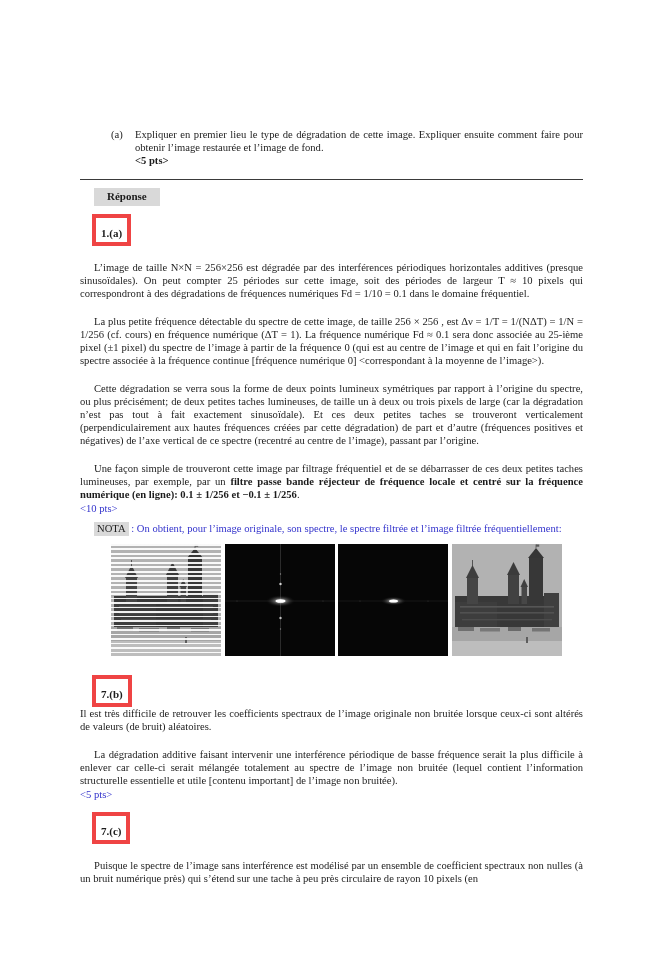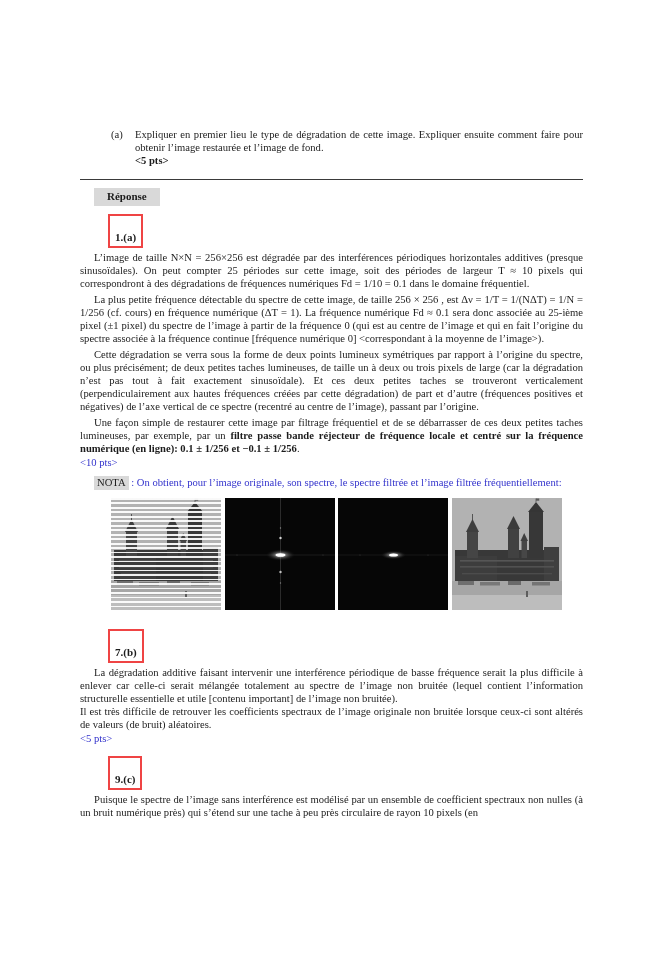--- a/index.html
+++ b/index.html
@@ -21,28 +21,28 @@
   .qitem .ilabel { position: absolute; left: 31px; top: 0; }
   .qpts { padding-left: 55px; font-weight: bold; }
   hr.rule { border: none; border-top: 1px solid #3a3a3a; margin-top: 12px; }
   .badge-reponse {
     display: inline-block; margin: 8px 0 0 14px;
     background: var(--badge-bg, #d9d9d9);
     font-weight: bold; font-size: 11px; line-height: 13px;
     padding: 2px 13px 3px;
   }
   .boxlabel {
-    display: inline-block; margin: 8px 0 0 28px;
-    border: 2px solid #ef4444; background: #fff;
+    display: inline-block; margin: 8px 0 0 12px;
+    border: 4px solid #ef4444; background: #fff;
     font-weight: bold; font-size: 11px; line-height: 13px;
-    padding: 15px 5px 2px;
+    padding: 9px 5px 2px;
   }
   .mt-b { margin-top: 19px; }
   .mt-c { margin-top: 11px; }
-  p.body { margin-top: 3px; text-indent: 14px; }
+  p.body { margin-top: 15px; text-indent: 14px; }
   p.body.noindent { text-indent: 0; margin-top: 0; }
   .pts-blue { color: var(--accent-blue, #3333cc); font-weight: normal; margin-top: 1px; }
   p.nota { margin-top: 7px; color: var(--accent-blue, #3333cc); text-indent: 14px; }
   .nota-badge { background: var(--badge-bg, #d9d9d9); color: #1c1c1c; padding: 1px 3px 2px; }
   .figrow { display: flex; gap: 3.5px; margin: 9px 0 0 31px; }
   .fig { position: relative; width: 110px; height: 112px; overflow: hidden; flex: none; }
   .fig svg { display: block; width: 110px; height: 112px; }
   .stripes {
     position: absolute; inset: 0;
     background: repeating-linear-gradient(180deg,
@@ -109,21 +109,21 @@
     <div class="qpts">&lt;5 pts&gt;</div>
 
     <hr class="rule">
 
     <div><span class="badge-reponse">Réponse</span></div>
 
     <div><span class="boxlabel">1.(a)</span></div>
     <p class="body">L’image de taille N×N = 256×256 est dégradée par des interférences périodiques horizontales additives (presque sinusoïdales). On peut compter 25 périodes sur cette image, soit des périodes de largeur T ≈ 10 pixels qui correspondront à des dégradations de fréquences numériques Fd = 1/10 = 0.1 dans le domaine fréquentiel.</p>
     <p class="body">La plus petite fréquence détectable du spectre de cette image, de taille 256 × 256 , est Δν = 1/T = 1/(NΔT) = 1/N = 1/256 (cf. cours) en fréquence numérique (ΔT = 1). La fréquence numérique Fd ≈ 0.1 sera donc associée au 25-ième pixel (±1 pixel) du spectre de l’image à partir de la fréquence 0 (qui est au centre de l’image et qui en fait l’origine du spectre associée à la fréquence continue [fréquence numérique 0] &lt;correspondant à la moyenne de l’image&gt;).</p>
     <p class="body">Cette dégradation se verra sous la forme de deux points lumineux symétriques par rapport à l’origine du spectre, ou plus précisément; de deux petites taches lumineuses, de taille un à deux ou trois pixels de large (car la dégradation n’est pas tout à fait exactement sinusoïdale). Et ces deux petites taches se trouveront verticalement (perpendiculairement aux hautes fréquences créées par cette dégradation) de part et d’autre (fréquences positives et négatives) de l’axe vertical de ce spectre (recentré au centre de l’image), passant par l’origine.</p>
-    <p class="body"><span>Une façon simple de restaurer cette image par filtrage fréquentiel et de se débarrasser de ces deux petites taches lumineuses, par exemple, par un </span><b class="inline">filtre passe bande réjecteur de fréquence locale et centré sur la fréquence numérique (en ligne): 0.1 ± 1/256  et  −0.1 ± 1/256</b><span>.</span></p>
+    <p class="body"><span>Une façon simple de trouveront cette image par filtrage fréquentiel et de se débarrasser de ces deux petites taches lumineuses, par exemple, par un </span><b class="inline">filtre passe bande réjecteur de fréquence locale et centré sur la fréquence numérique (en ligne): 0.1 ± 1/256  et  −0.1 ± 1/256</b><span>.</span></p>
     <div class="pts-blue">&lt;10 pts&gt;</div>
 
     <p class="nota"><span class="nota-badge">NOTA</span><span> : On obtient, pour l’image originale, son spectre, le spectre filtrée et l’image filtrée fréquentiellement:</span></p>
 
     <div class="figrow">
 
       <div class="fig">
         <svg viewBox="0 0 110 112">
             <use href="#bldg"></use>
           </svg>
@@ -159,21 +159,21 @@
 
       <div class="fig">
         <svg viewBox="0 0 110 112">
             <use href="#bldg"></use>
           </svg>
       </div>
 
     </div>
 
     <div><span class="boxlabel mt-b">7.(b)</span></div>
+    <p class="body noindent">Il est très difficile de retrouver les coefficients spectraux de l’image originale non bruitée lorsque ceux-ci sont altérés de valeurs (de bruit) aléatoires.</p>
     <p class="body">La dégradation additive faisant intervenir une interférence périodique de basse fréquence serait la plus difficile à enlever car celle-ci serait mélangée totalement au spectre de l’image non bruitée (lequel contient l’information structurelle essentielle et utile [contenu important] de l’image non bruitée).</p>
-    <p class="body noindent">Il est très difficile de retrouver les coefficients spectraux de l’image originale non bruitée lorsque ceux-ci sont altérés de valeurs (de bruit) aléatoires.</p>
     <div class="pts-blue">&lt;5 pts&gt;</div>
 
-    <div><span class="boxlabel mt-c">9.(c)</span></div>
+    <div><span class="boxlabel mt-c">7.(c)</span></div>
     <p class="body">Puisque le spectre de l’image sans interférence est modélisé par un ensemble de coefficient spectraux non nulles (à un bruit numérique près) qui s’étend sur une tache à peu près circulaire de rayon 10 pixels (en</p>
 
   </div>
 </div>
 
 </body></html>

